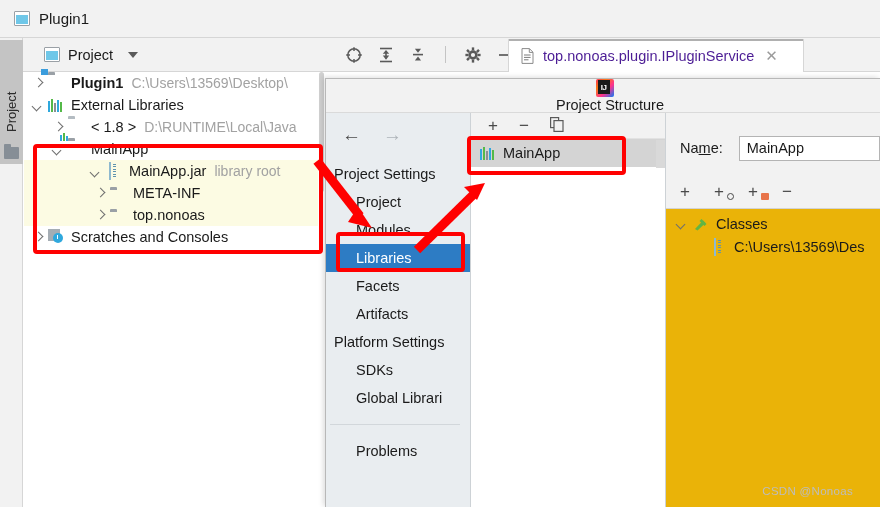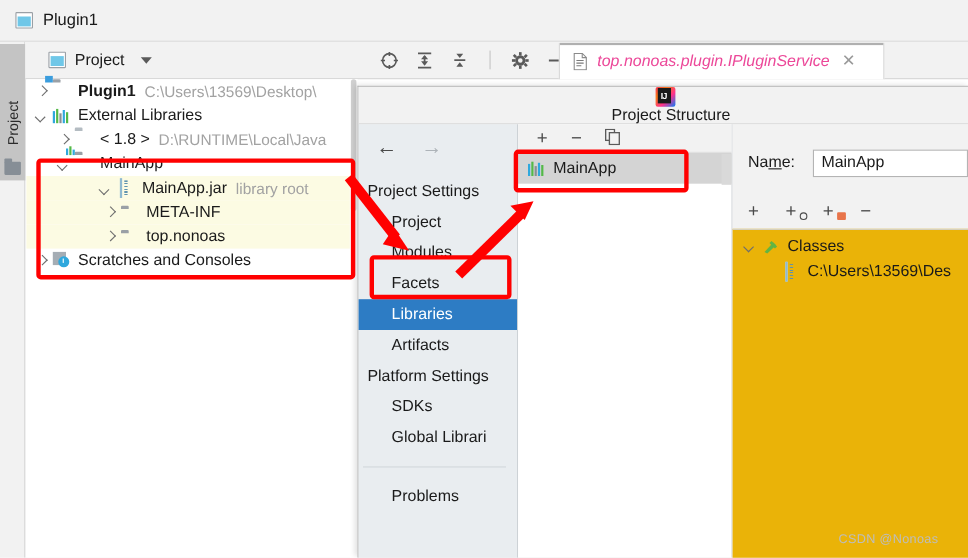--- a/index.html
+++ b/index.html
@@ -75,21 +75,21 @@
 
   
   .editor-tab {
     position: absolute; left: 508px; top: 39px; height: 33px;
     background: #ffffff; border-left: 1px solid #d6d6d6; border-right: 1px solid #d6d6d6;
     display: flex; align-items: center; padding: 0 10px 0 12px;
     min-width: 296px;
   }
   .editor-tab .ul { position: absolute; left: 0; right: 0; top: 0; height: 2px; background: #b0b0b0; }
   .tab-file-ic { width: 13px; height: 16px; margin-right: 9px; position: relative; flex: 0 0 auto; }
-  .tab-title { font-size: 14.5px; color: #ec4899; white-space: nowrap; font-style: italic; }
+  .tab-title { font-size: 14.5px; color: #4c1d95; white-space: nowrap; }
   .tab-close { margin-left: 11px; font-size: 15px; color: #9a9a9a; line-height: 1; cursor: pointer; }
 
   
   .tree {
     position: absolute; left: 24px; top: 72px; width: 301px; height: 435px;
     background: #ffffff;
   }
   .trow {
     position: relative; height: 22px; display: flex; align-items: center;
     white-space: nowrap; font-size: 14.5px; color: #1a1a1a;
@@ -421,22 +421,22 @@
 
       <div class="dlg-side">
         <div class="nav-arrows">
           <span class="nav-arrow">←</span>
           <span class="nav-arrow dim">→</span>
         </div>
         <div class="side-items">
           <div class="side-item group">Project Settings</div>
           <div class="side-item child">Project</div>
           <div class="side-item child">Modules</div>
+          <div class="side-item sel">Libraries</div>
           <div class="side-item child">Facets</div>
-          <div class="side-item sel">Libraries</div>
           <div class="side-item child">Artifacts</div>
           <div class="side-item group">Platform Settings</div>
           <div class="side-item child">SDKs</div>
           <div class="side-item child">Global Librari</div>
           <div class="side-sep"></div>
           <div class="side-item child">Problems</div>
         </div>
       </div>
 
       <div class="dlg-mid">

